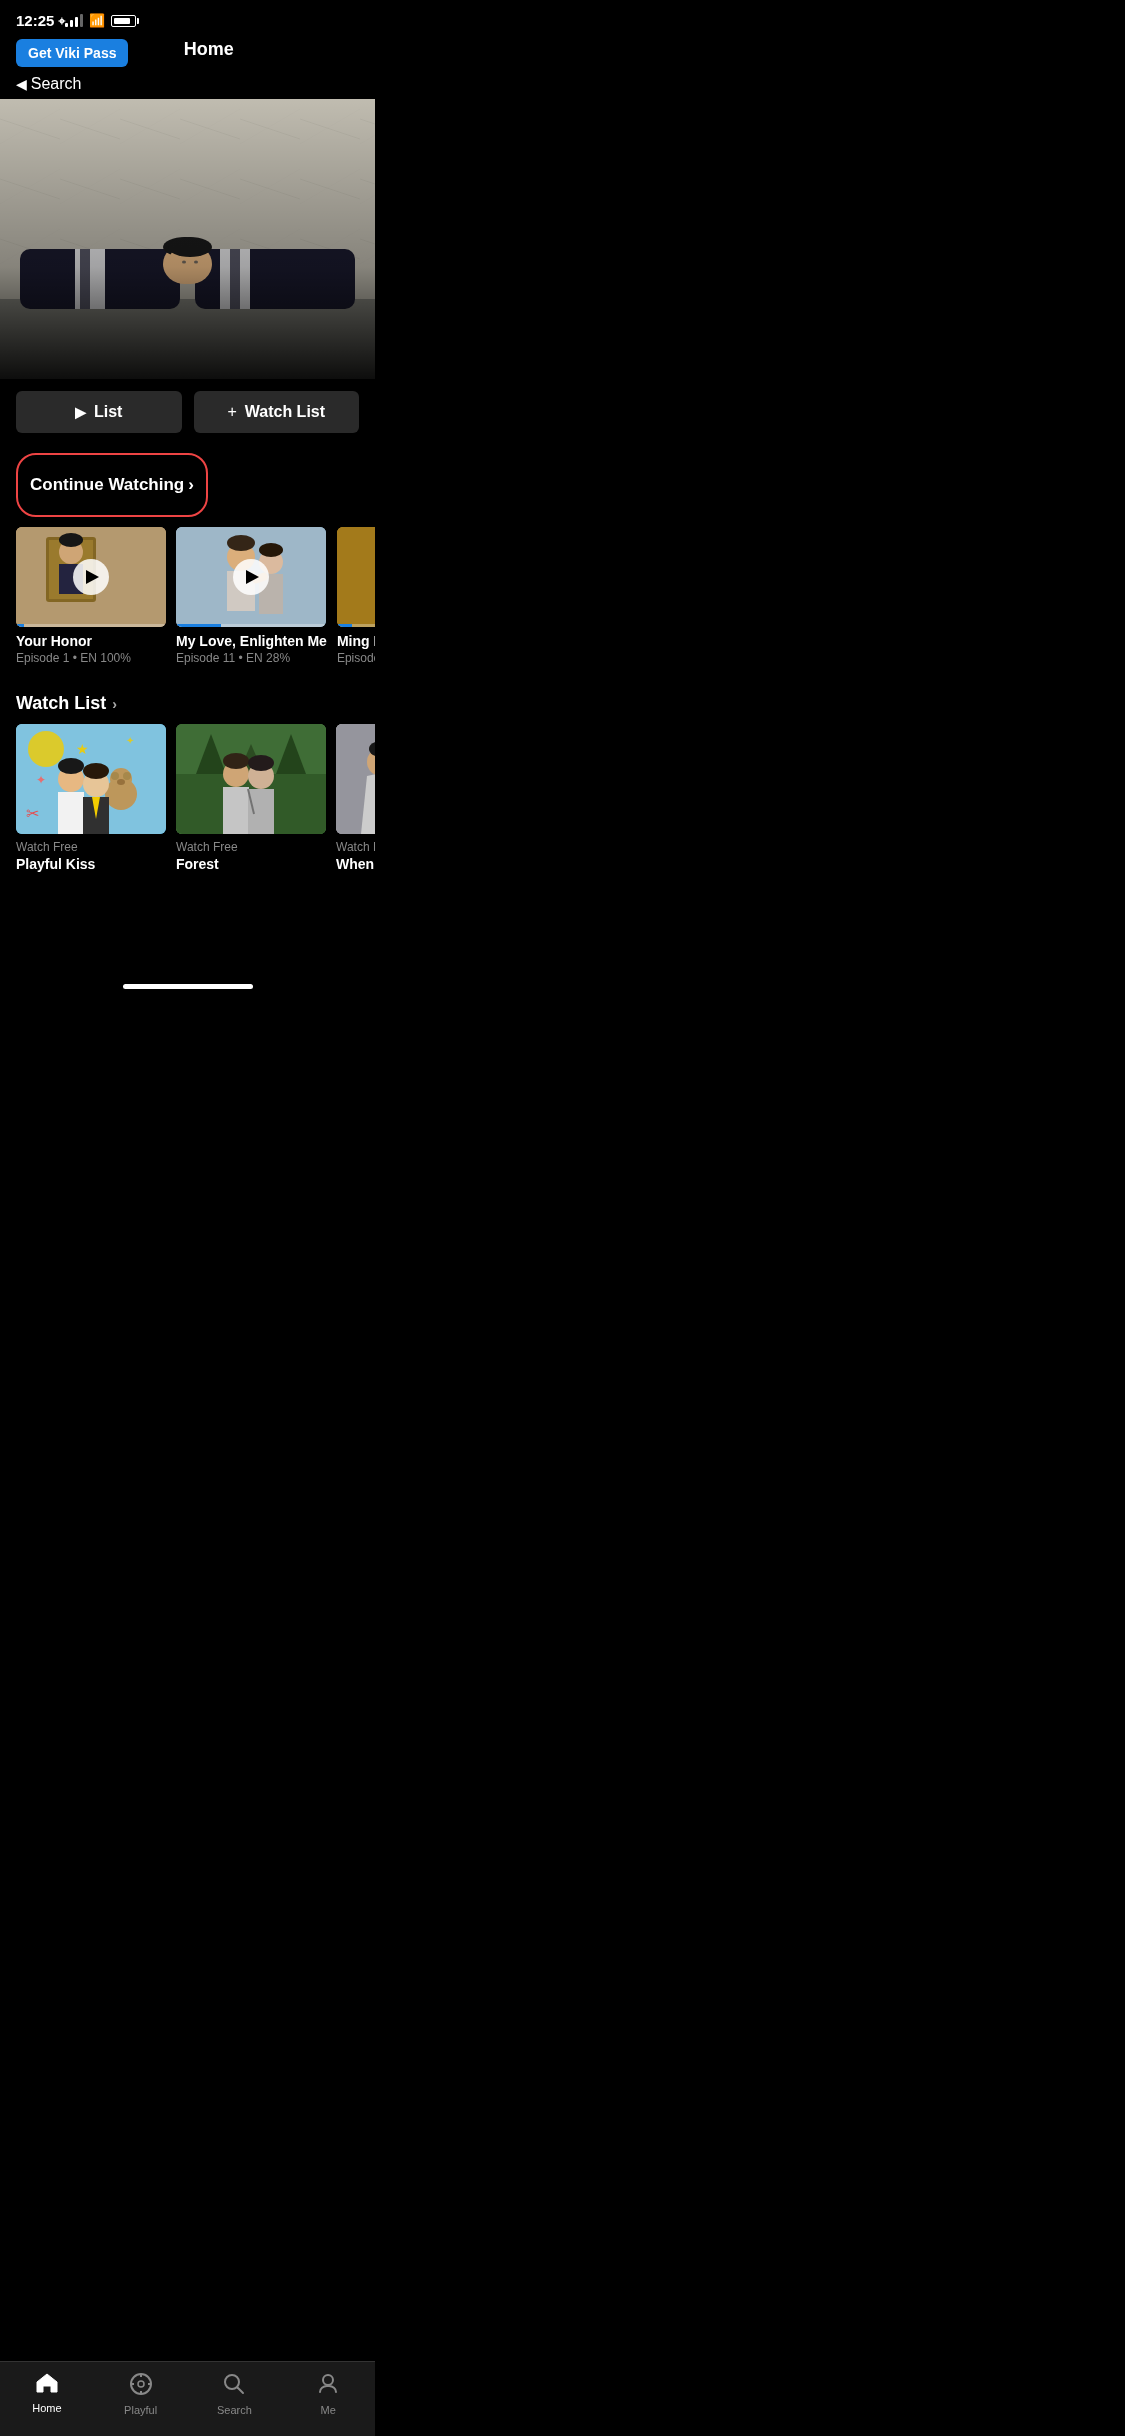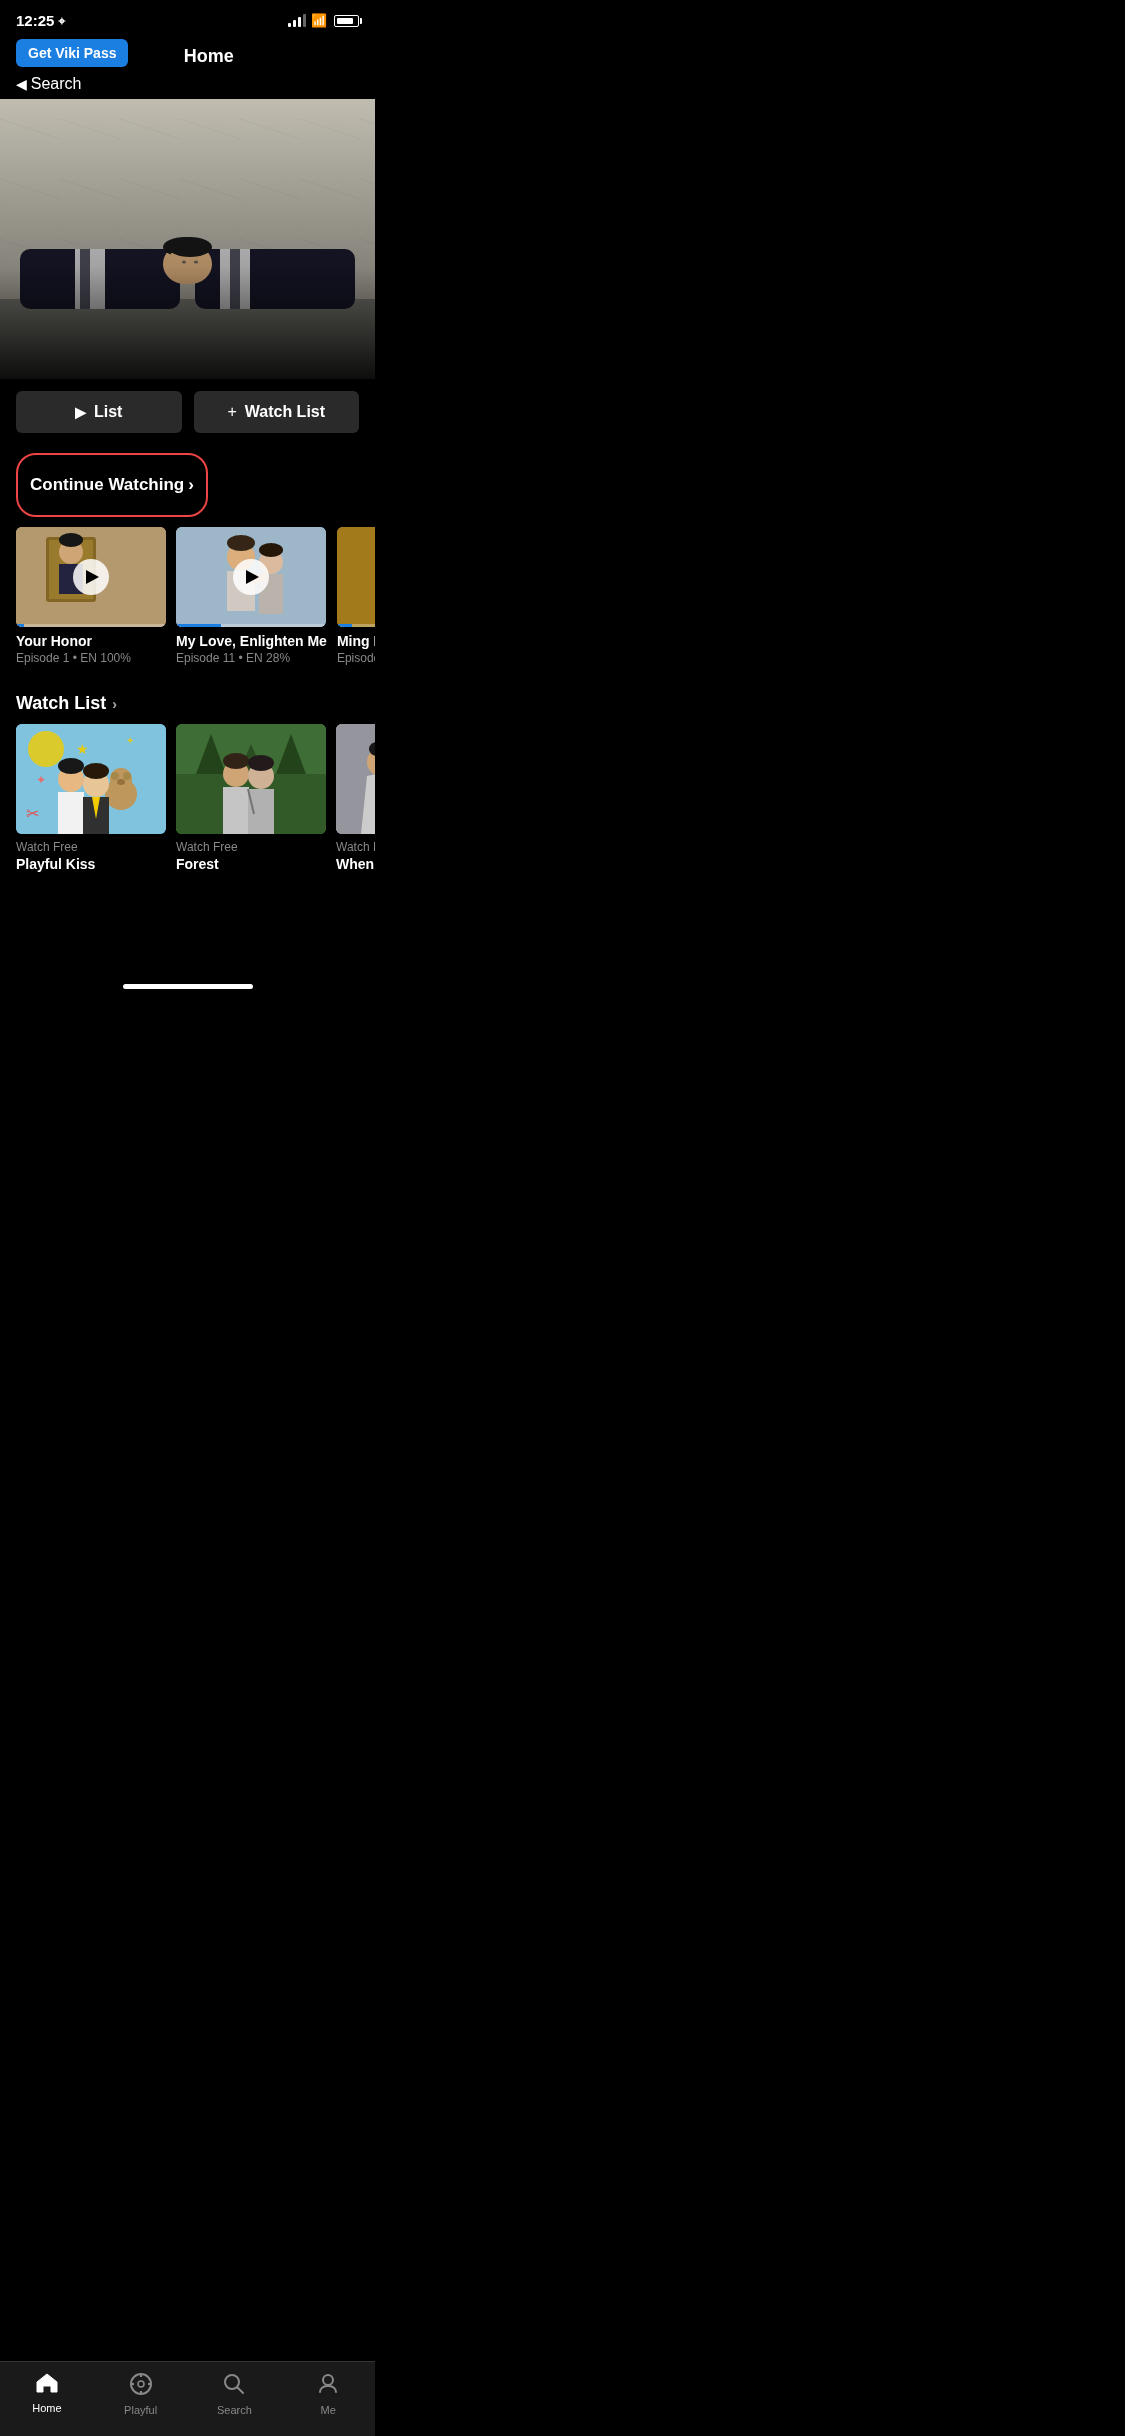--- a/index.html
+++ b/index.html
@@ -10,21 +10,20 @@
       font-family: -apple-system, BlinkMacSystemFont, 'Helvetica Neue', Arial, sans-serif;
       width: 375px;
       min-height: 812px;
       overflow-x: hidden;
       position: relative;
     }
 
     
     .status-bar {
       display: flex;
-      justify-content: space-between;
       align-items: center;
       padding: 12px 16px 6px;
       font-size: 15px;
       font-weight: 600;
     }
     .status-left { display: flex; align-items: center; gap: 4px; }
     .status-right { display: flex; align-items: center; gap: 6px; }
     .signal-bars { display: flex; align-items: flex-end; gap: 2px; }
     .signal-bar { background: #fff; width: 3px; border-radius: 1px; }
     .wifi-icon { font-size: 13px; }
@@ -51,21 +50,21 @@
     .battery-fill {
       background: #fff;
       height: 100%;
       width: 85%;
       border-radius: 1px;
     }
 
     
     .nav-header {
       display: flex;
-      align-items: flex-end;
+      align-items: flex-start;
       padding: 4px 16px 8px;
     }
     .back-search {
       display: flex;
       align-items: center;
       gap: 4px;
       font-size: 16px;
       color: #fff;
     }
     .nav-title {

